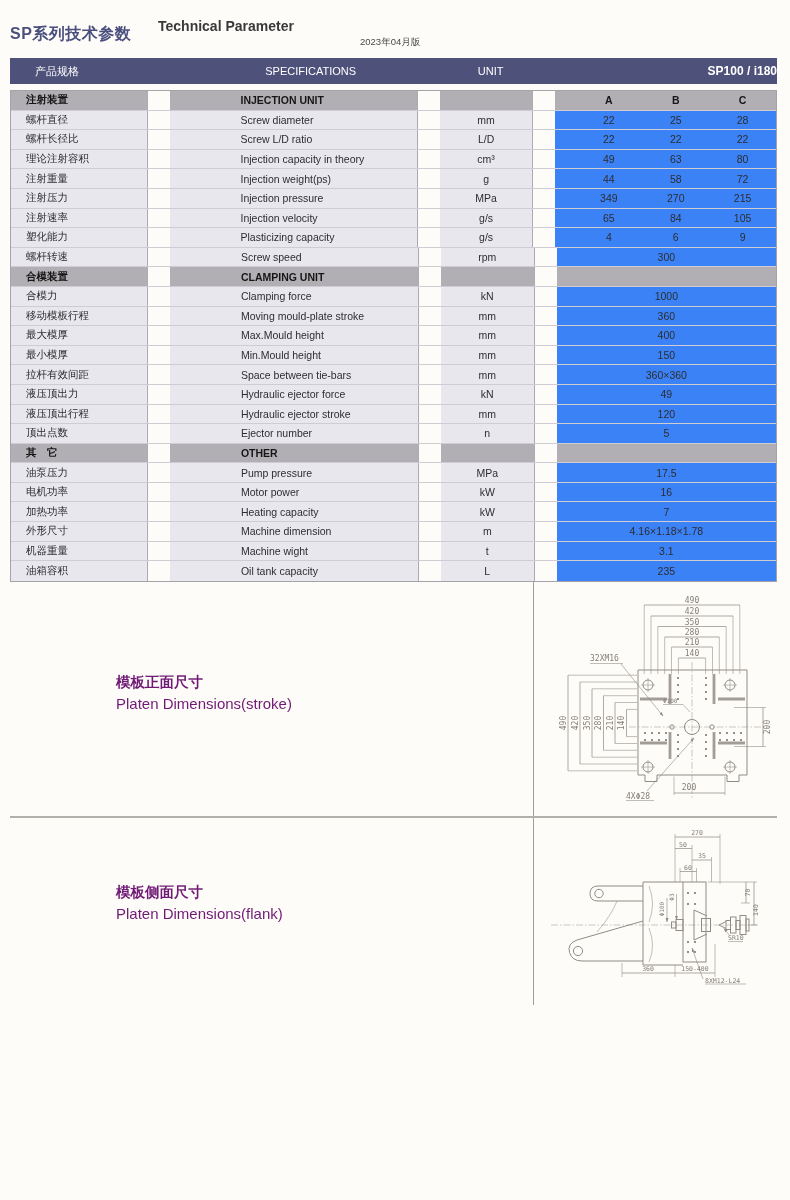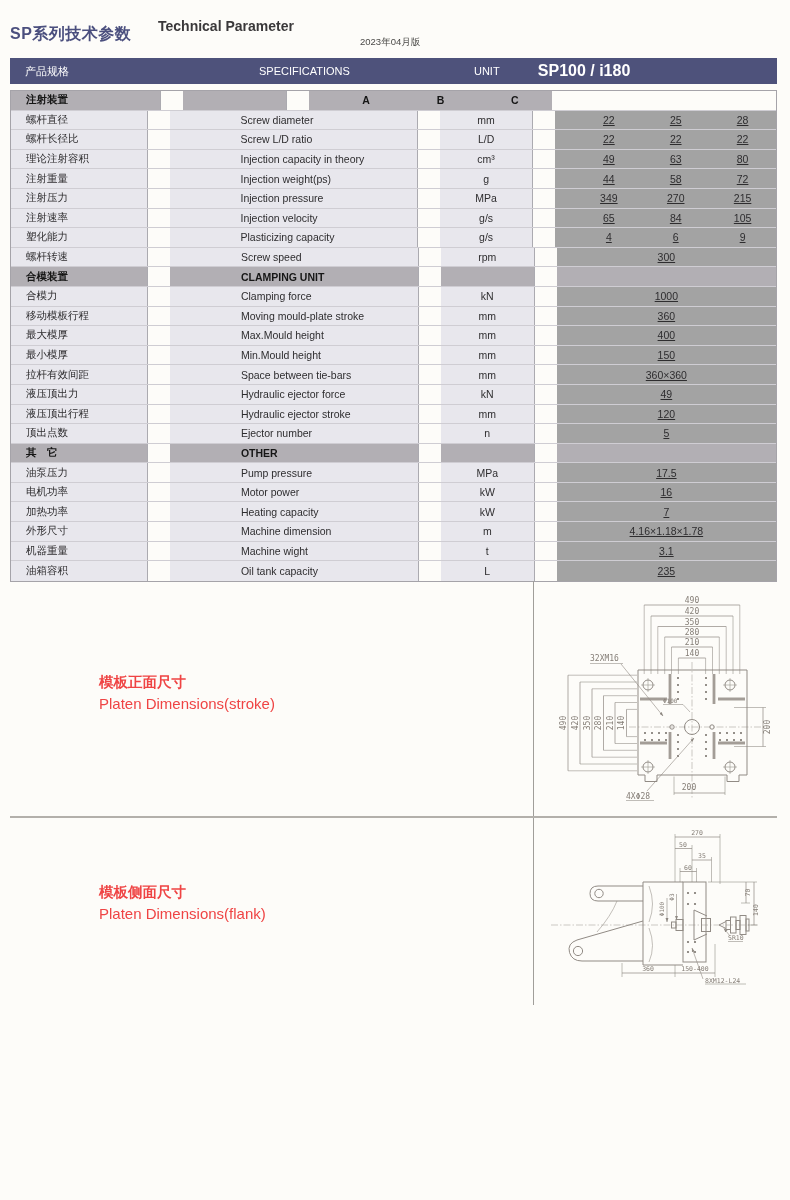--- a/index.html
+++ b/index.html
@@ -23,34 +23,34 @@
     border:1px solid #a5a3a9;box-sizing:border-box;font-size:10.5px;
   }
   .tr{display:flex;height:19.6px;border-bottom:1px solid #cfcdd3;box-sizing:border-box;gap:22px;}
   .tr:last-child{border-bottom:none;}
   .td{display:flex;align-items:center;box-sizing:border-box;overflow:hidden;white-space:nowrap;}
   .c1{width:150px;padding-left:15px;border-right:1px solid #abaab0;}
   .c2{width:268px;padding-left:71px;border-right:1px solid #abaab0;}
   .c3{width:104px;justify-content:center;border-right:1px solid #abaab0;}
   .c4{width:243px;}
   .bgl{background:#e8e7ed;}
-  .bgw{background:#a3a3a3;text-decoration:underline;}
+  .bgw{background:#3b82f6;}
   .sec .td{background:#b2afb4;font-weight:bold;color:#161616;}
   .abc{padding-left:20px;display:flex;}
   .abc span{width:74.3px;text-align:center;}
   .single{justify-content:center;}
-  .hc1{width:151px;padding-left:15px;}
+  .hc1{width:151px;padding-left:25px;}
   .hc2{width:268px;text-align:center;}
   .hc3{width:104px;text-align:center;}
-  .hc4{width:244px;text-align:left;font-weight:bold;font-size:16px;}
+  .hc4{width:244px;text-align:right;font-weight:bold;font-size:12px;}
   
   .vdiv{position:absolute;left:533px;top:581px;width:1px;height:424px;background:#a09e9a;}
   .hdiv{position:absolute;left:10px;top:816px;width:767px;height:1.5px;background:#b3b0ab;}
   
-  .cap{position:absolute;left:99px;color:#ef4444;line-height:22px;}
+  .cap{position:absolute;left:116px;color:#701a75;line-height:22px;}
   .cap-f{top:671px;}
   .cap-s{top:881px;}
   .cap .zh{font-size:14.5px;font-weight:bold;display:block;}
   .cap .en{font-size:15px;display:block;}
   
   .svgf{position:absolute;left:537px;top:586px;}
   .svgs{position:absolute;left:545px;top:824px;}
   .out{stroke:#918b85;stroke-width:1;fill:none;}
   .thin{stroke:#918b85;stroke-width:.55;fill:none;}
   .ext{stroke:#8e8882;stroke-width:.55;fill:none;}
@@ -75,20 +75,21 @@
   <div class="hc1">产品规格</div>
   <div class="hc2">SPECIFICATIONS</div>
   <div class="hc3">UNIT</div>
   <div class="hc4">SP100 / i180</div>
 </div>
 
 <div class="tbody">
 
   <div class="tr sec">
     <div class="td c1">注射装置</div>
+    <div class="td c2">INJECTION UNIT</div>
     <div class="td c3"></div>
     <div class="td c4 abc">
       <span>A</span>
       <span>B</span>
       <span>C</span>
     </div>
   </div>
 
   <div class="tr">
     <div class="td c1 bgl">螺杆直径</div>

